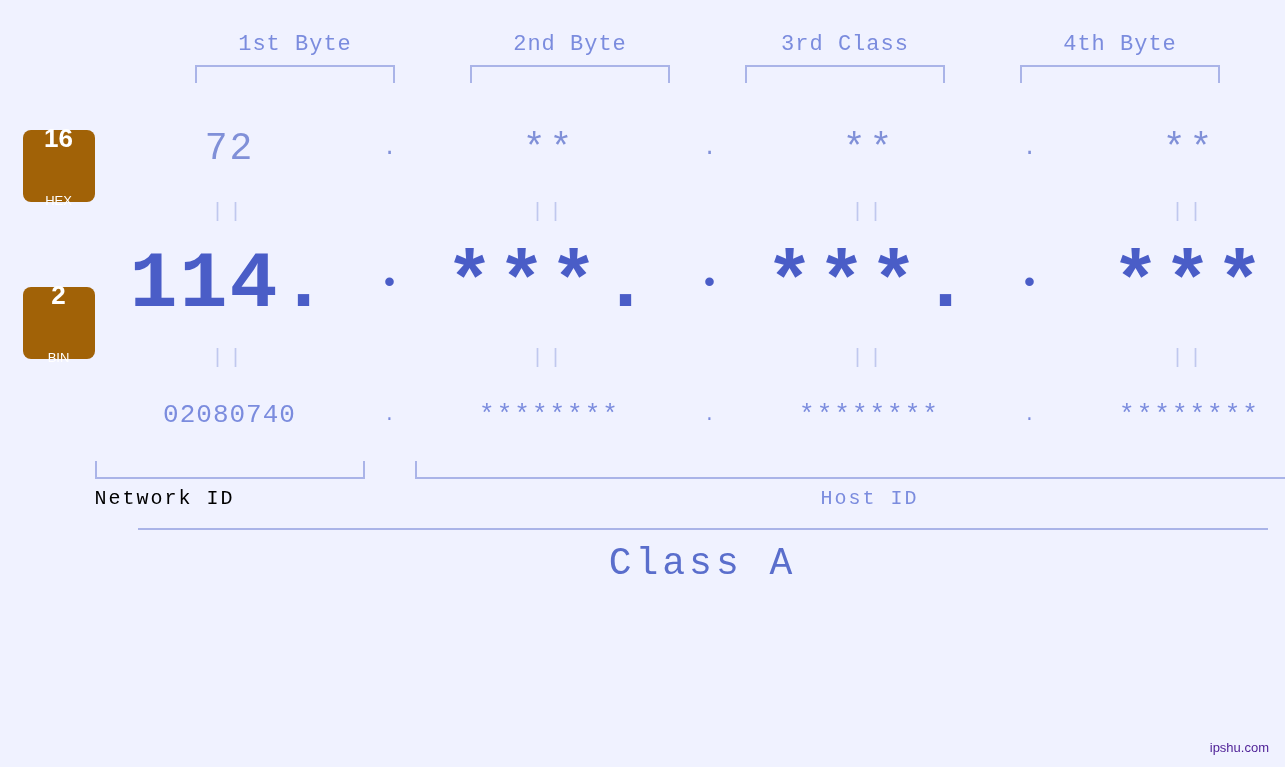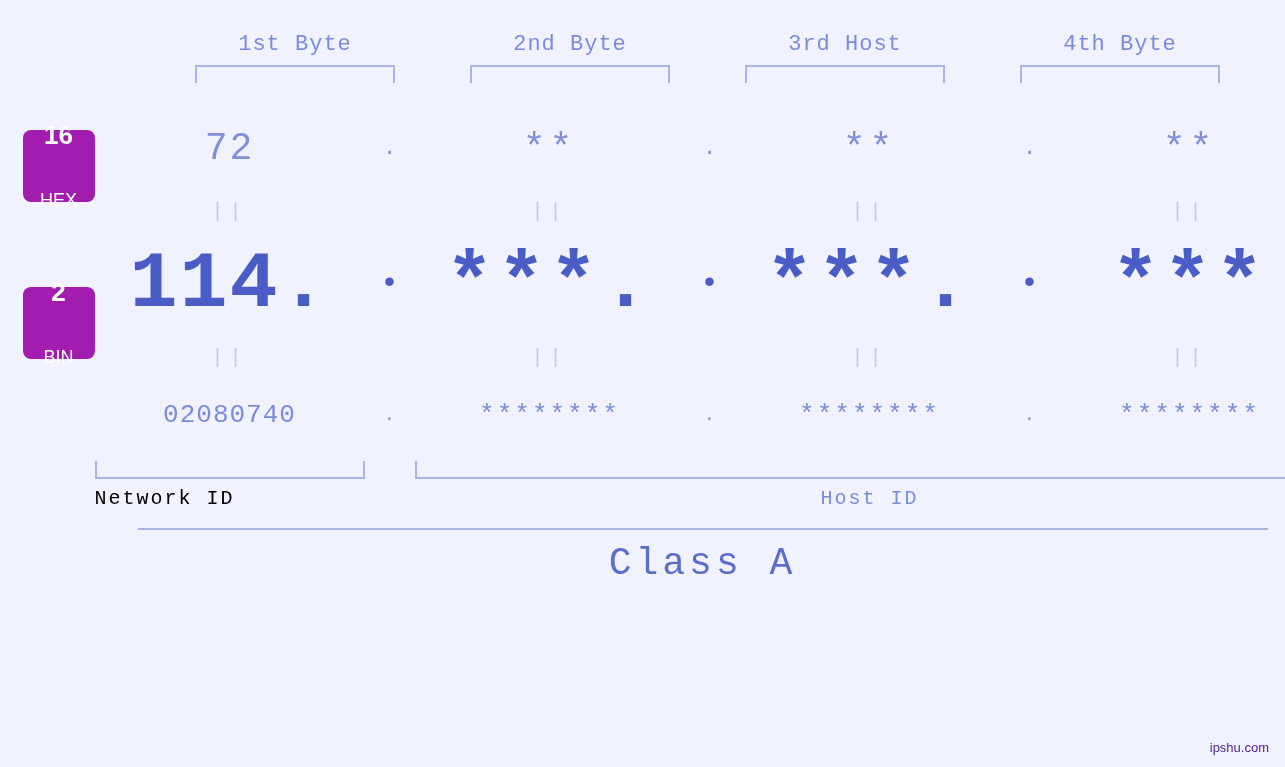--- a/index.html
+++ b/index.html
@@ -54,38 +54,38 @@
       height: 18px;
       border: 2px solid #aab4e8;
       border-bottom: none;
       box-sizing: border-box;
     }
 
     .badge {
       width: 72px;
       height: 72px;
       border-radius: 8px;
-      background: #a21caf;
+      background: #a16207;
       color: white;
       display: flex;
       flex-direction: column;
       align-items: center;
       justify-content: center;
       font-family: Arial, sans-serif;
       margin-bottom: 0;
     }
 
     .badge-num {
       font-size: 26px;
       font-weight: bold;
       line-height: 1.1;
     }
 
     .badge-sub {
-      font-size: 18px;
+      font-size: 13px;
       font-weight: normal;
       margin-top: 40px;
     }
 
     
     .hex-value {
       color: #8090d8;
       font-size: 38px;
       letter-spacing: 2px;
       font-weight: normal;
@@ -243,21 +243,21 @@
     }
   </style>
 </head>
 <body>
 
 <div class="container">
 
   <div class="byte-headers">
     <div class="byte-label">1st Byte</div>
     <div class="byte-label">2nd Byte</div>
-    <div class="byte-label">3rd Host</div>
+    <div class="byte-label">3rd Class</div>
     <div class="byte-label">4th Byte</div>
   </div>
 
   <div class="brackets-row">
     <div class="bracket"></div>
     <div class="bracket"></div>
     <div class="bracket"></div>
     <div class="bracket"></div>
   </div>
 

